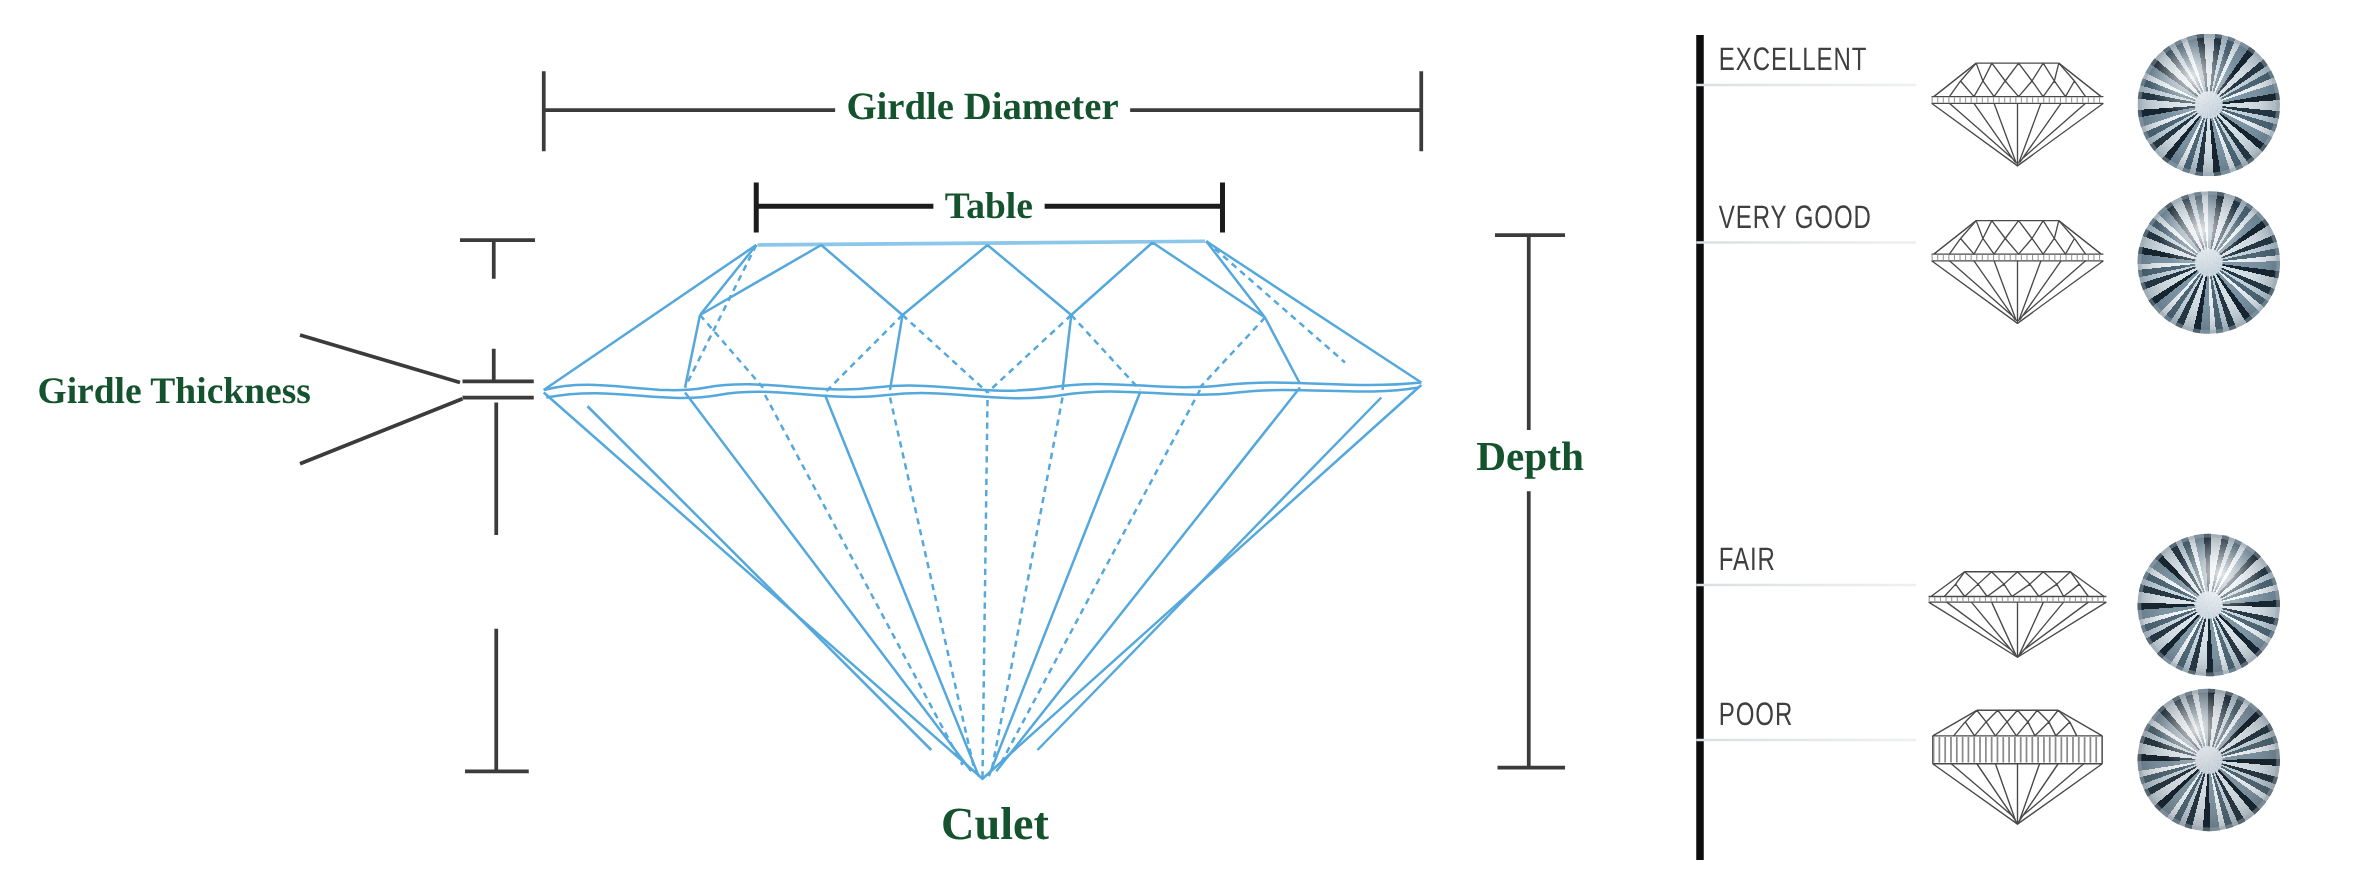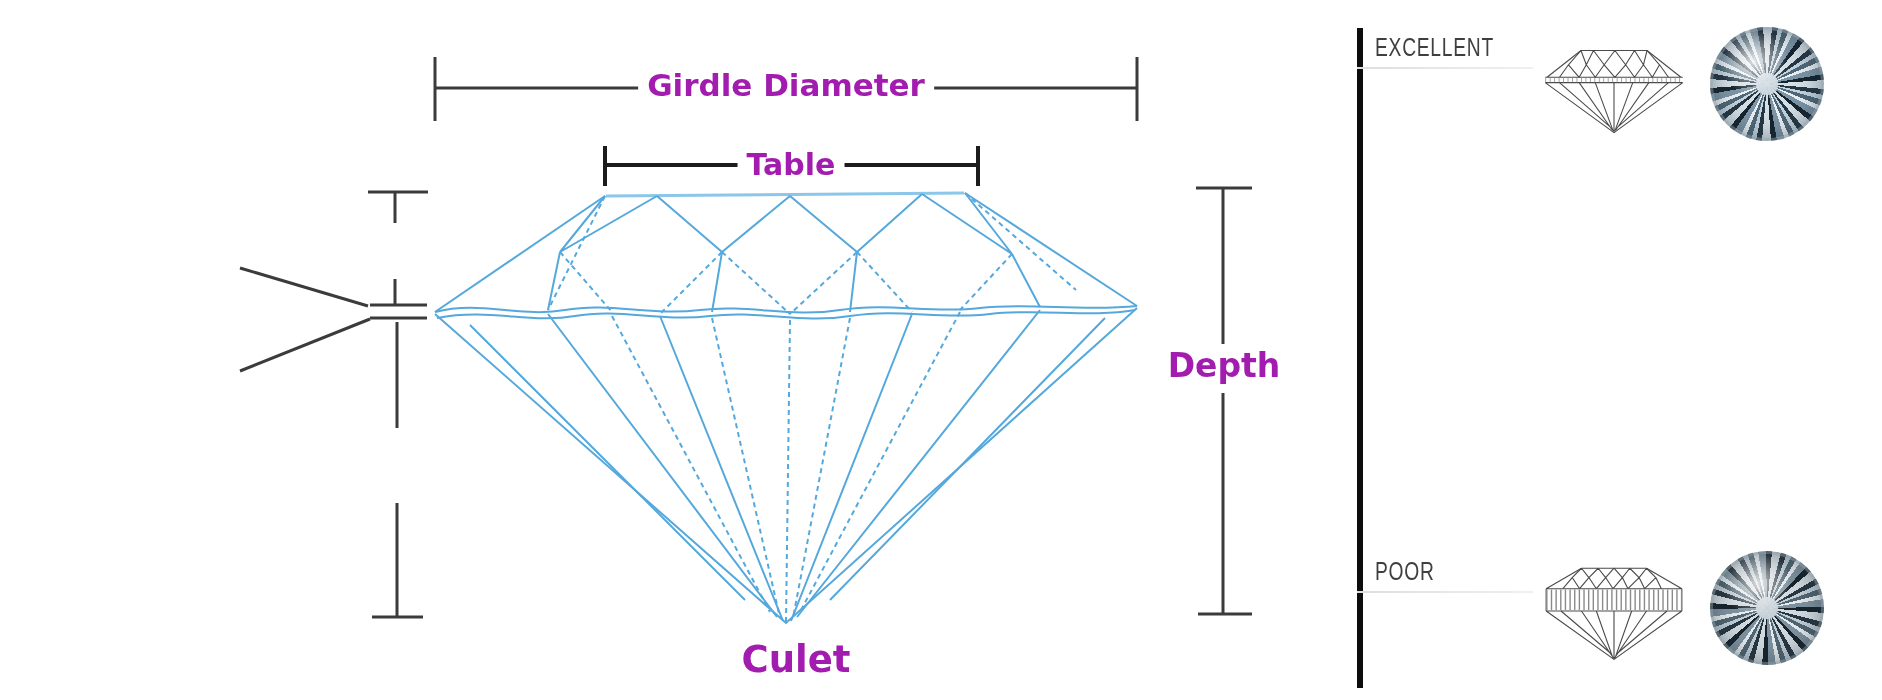--- a/index.html
+++ b/index.html
@@ -4,22 +4,22 @@
 <style>
   html,body{margin:0;padding:0;}
   body{
     width:1882px;height:700px;position:relative;background:#ffffff;
     font-family:"DejaVu Sans","Liberation Sans",sans-serif;overflow:hidden;
   }
   
   #anatomy{position:absolute;left:0;top:0;width:1340px;height:700px;}
   #anatomy svg{position:absolute;left:0;top:0;}
   .diag-label{
-    position:absolute;font-weight:bold;color:#a21caf;white-space:nowrap;
-    background:#ffffff;padding:0 9px;line-height:1.1;
+    position:absolute;font-weight:bold;color:#14532d;white-space:nowrap;
+    background:#ffffff;padding:0 9px;line-height:1.1;font-family:Liberation Serif, serif;
   }
   .centered{transform:translateX(-50%);}
   .lbl-girdle-diameter{left:786px;top:68px;font-size:31px;}
   .lbl-table{left:791px;top:148px;font-size:30px;}
   .lbl-crown-height{left:383px;top:226px;font-size:30px;}
   .lbl-girdle-thickness{left:30px;top:296px;font-size:30px;background:transparent;padding:0;}
   .lbl-pavilion-depth{left:395px;top:440px;font-size:30px;}
   .lbl-depth{left:1224px;top:348px;font-size:33px;}
   .lbl-culet{left:796px;top:640px;font-size:37px;}
 
@@ -114,20 +114,21 @@
         <path d="M605,196 L548,310 M560,252 L612,312 M722,252 L660,314 M722,252 L790,314
                  M857,252 L790,314 M857,252 L912,312 M1012,254 L960,310 M965,193 L1076,290"></path>
         <path d="M612,316 L770,612 M712,318 L780,618 M790,320 L786,622 M850,318 L793,618
                  M960,312 L800,612"></path>
       </g>
     </g>
   </svg>
 
   <div class="diag-label centered lbl-girdle-diameter">Girdle Diameter</div>
   <div class="diag-label centered lbl-table">Table</div>
+  <div class="diag-label lbl-girdle-thickness">Girdle Thickness</div>
   <div class="diag-label centered lbl-depth">Depth</div>
   <div class="diag-label centered lbl-culet">Culet</div>
 </div>
 
 <div id="cut-scale">
   <div class="divider-bar"></div>
 
   <div class="grade-row" style="top:20px">
     <div class="grade-rule"></div>
     <div class="grade-label">EXCELLENT</div>
@@ -136,22 +137,50 @@
         <path d="M48,14 H122 M48,14 L10,44 M122,14 L160,44 M8,44 H162 M8,50 H162 M8,50 L85,106 L162,50"></path>
         <path d="M8,47 H162" stroke="#999" stroke-width="5" stroke-dasharray="1 4"></path>
         <path d="M48,14 L54,30 M62,14 L54,30 M62,14 L74,30 M86,14 L74,30 M86,14 L98,30 M108,14 L98,30 M108,14 L118,30 M122,14 L118,30 M48,14 L34,30 M122,14 L136,30"></path>
         <path d="M34,30 L24,44 M34,30 L46,44 M54,30 L46,44 M54,30 L64,44 M74,30 L64,44 M74,30 L86,44 M98,30 L86,44 M98,30 L108,44 M118,30 L108,44 M118,30 L128,44 M136,30 L128,44 M136,30 L146,44"></path>
         <path d="M24,50 L80,99 M46,50 L83,103 M85,50 L85,106 M124,50 L87,103 M146,50 L90,99 M64,50 L84,104 M106,50 L86,104"></path>
       </g>
     </svg>
     <div class="gem" style="top:7px"></div>
   </div>
 
+  <div class="grade-row" style="top:146px">
+    <div class="grade-rule"></div>
+    <div class="grade-label">VERY GOOD</div>
+    <svg class="sketch" style="top:18px" width="158" height="100" viewBox="0 0 170 112">
+      <g stroke="#4a4a4a" stroke-width="1.2" fill="none">
+        <path d="M48,14 H122 M48,14 L10,44 M122,14 L160,44 M8,44 H162 M8,50 H162 M8,50 L85,106 L162,50"></path>
+        <path d="M8,47 H162" stroke="#999" stroke-width="5" stroke-dasharray="1 4"></path>
+        <path d="M48,14 L54,30 M62,14 L54,30 M62,14 L74,30 M86,14 L74,30 M86,14 L98,30 M108,14 L98,30 M108,14 L118,30 M122,14 L118,30 M48,14 L34,30 M122,14 L136,30"></path>
+        <path d="M34,30 L24,44 M34,30 L46,44 M54,30 L46,44 M54,30 L64,44 M74,30 L64,44 M74,30 L86,44 M98,30 L86,44 M98,30 L108,44 M118,30 L108,44 M118,30 L128,44 M136,30 L128,44 M136,30 L146,44"></path>
+        <path d="M24,50 L80,99 M46,50 L83,103 M85,50 L85,106 M124,50 L87,103 M146,50 L90,99 M64,50 L84,104 M106,50 L86,104"></path>
+      </g>
+    </svg>
+    <div class="gem r2" style="top:7px"></div>
+  </div>
 
 
+  <div class="grade-row" style="top:420px">
+    <div class="grade-rule"></div>
+    <div class="grade-label">FAIR</div>
+    <svg class="sketch" style="top:23px" width="158" height="90" viewBox="0 0 170 100">
+      <g stroke="#4a4a4a" stroke-width="1.2" fill="none">
+        <path d="M38,16 H132 M38,16 L8,38 M132,16 L162,38 M6,38 H164 M6,43 H164 M6,43 L85,92 L164,43"></path>
+        <path d="M6,40.5 H164" stroke="#999" stroke-width="4" stroke-dasharray="1 4"></path>
+        <path d="M38,16 L30,27 M38,16 L50,27 M62,16 L50,27 M62,16 L73,27 M85,16 L73,27 M85,16 L96,27 M108,16 L96,27 M108,16 L120,27 M132,16 L120,27 M132,16 L140,27"></path>
+        <path d="M30,27 L20,38 M30,27 L38,38 M50,27 L38,38 M50,27 L58,38 M73,27 L58,38 M73,27 L80,38 M96,27 L80,38 M96,27 L104,38 M120,27 L104,38 M120,27 L126,38 M140,27 L126,38 M140,27 L148,38"></path>
+        <path d="M22,43 L80,86 M44,43 L83,90 M85,43 L85,92 M126,43 L87,90 M148,43 L90,86 M62,43 L84,91 M108,43 L86,91"></path>
+      </g>
+    </svg>
+    <div class="gem r4" style="top:7px"></div>
+  </div>
 
   <div class="grade-row" style="top:544px">
     <div class="grade-rule"></div>
     <div class="grade-label">POOR</div>
     <svg class="sketch" style="top:12px" width="158" height="110" viewBox="0 0 170 112">
       <g stroke="#4a4a4a" stroke-width="1.2" fill="none">
         <path d="M50,10 H120 M50,10 L12,32 M120,10 L158,32 M12,32 H158 M12,56 H158 M12,32 V56 M158,32 V56 M12,56 L85,108 L158,56"></path>
         <path d="M12,44 H158" stroke="#8a8a8a" stroke-width="22" stroke-dasharray="1.5 3.5"></path>
         <path d="M50,10 L40,20 M50,10 L58,20 M68,10 L58,20 M68,10 L76,20 M85,10 L76,20 M85,10 L94,20 M102,10 L94,20 M102,10 L112,20 M120,10 L112,20 M120,10 L130,20"></path>
         <path d="M40,20 L30,32 M40,20 L48,32 M58,20 L48,32 M58,20 L66,32 M76,20 L66,32 M76,20 L84,32 M94,20 L84,32 M94,20 L100,32 M112,20 L100,32 M112,20 L118,32 M130,20 L118,32 M130,20 L136,32"></path>

